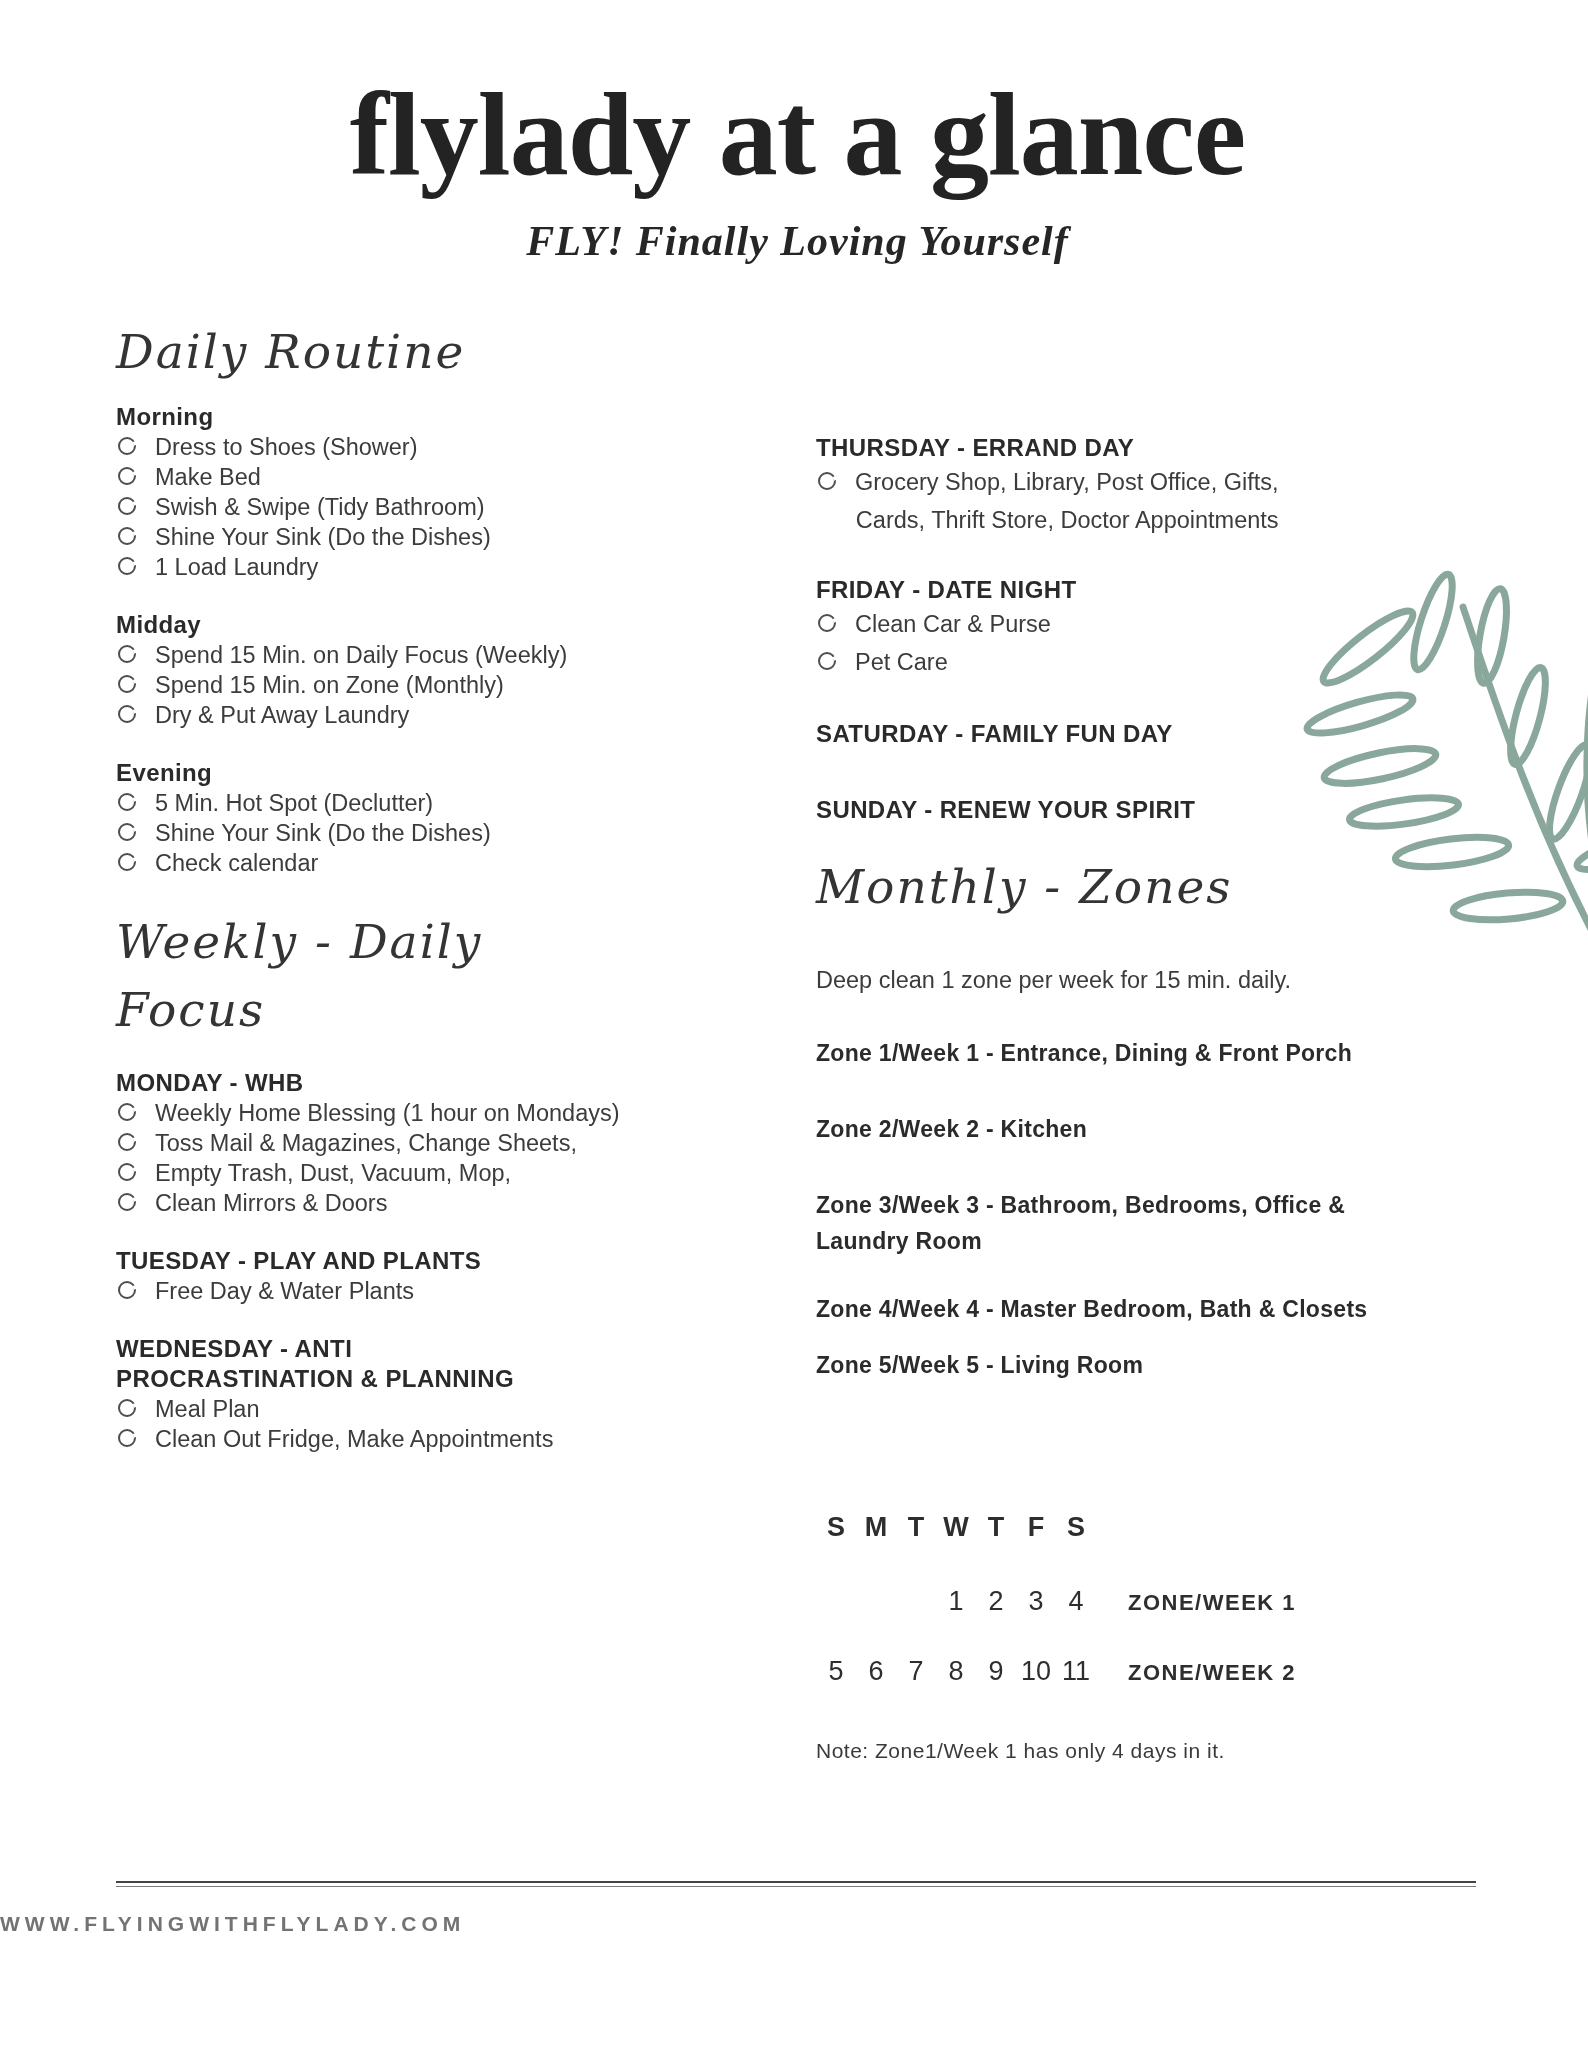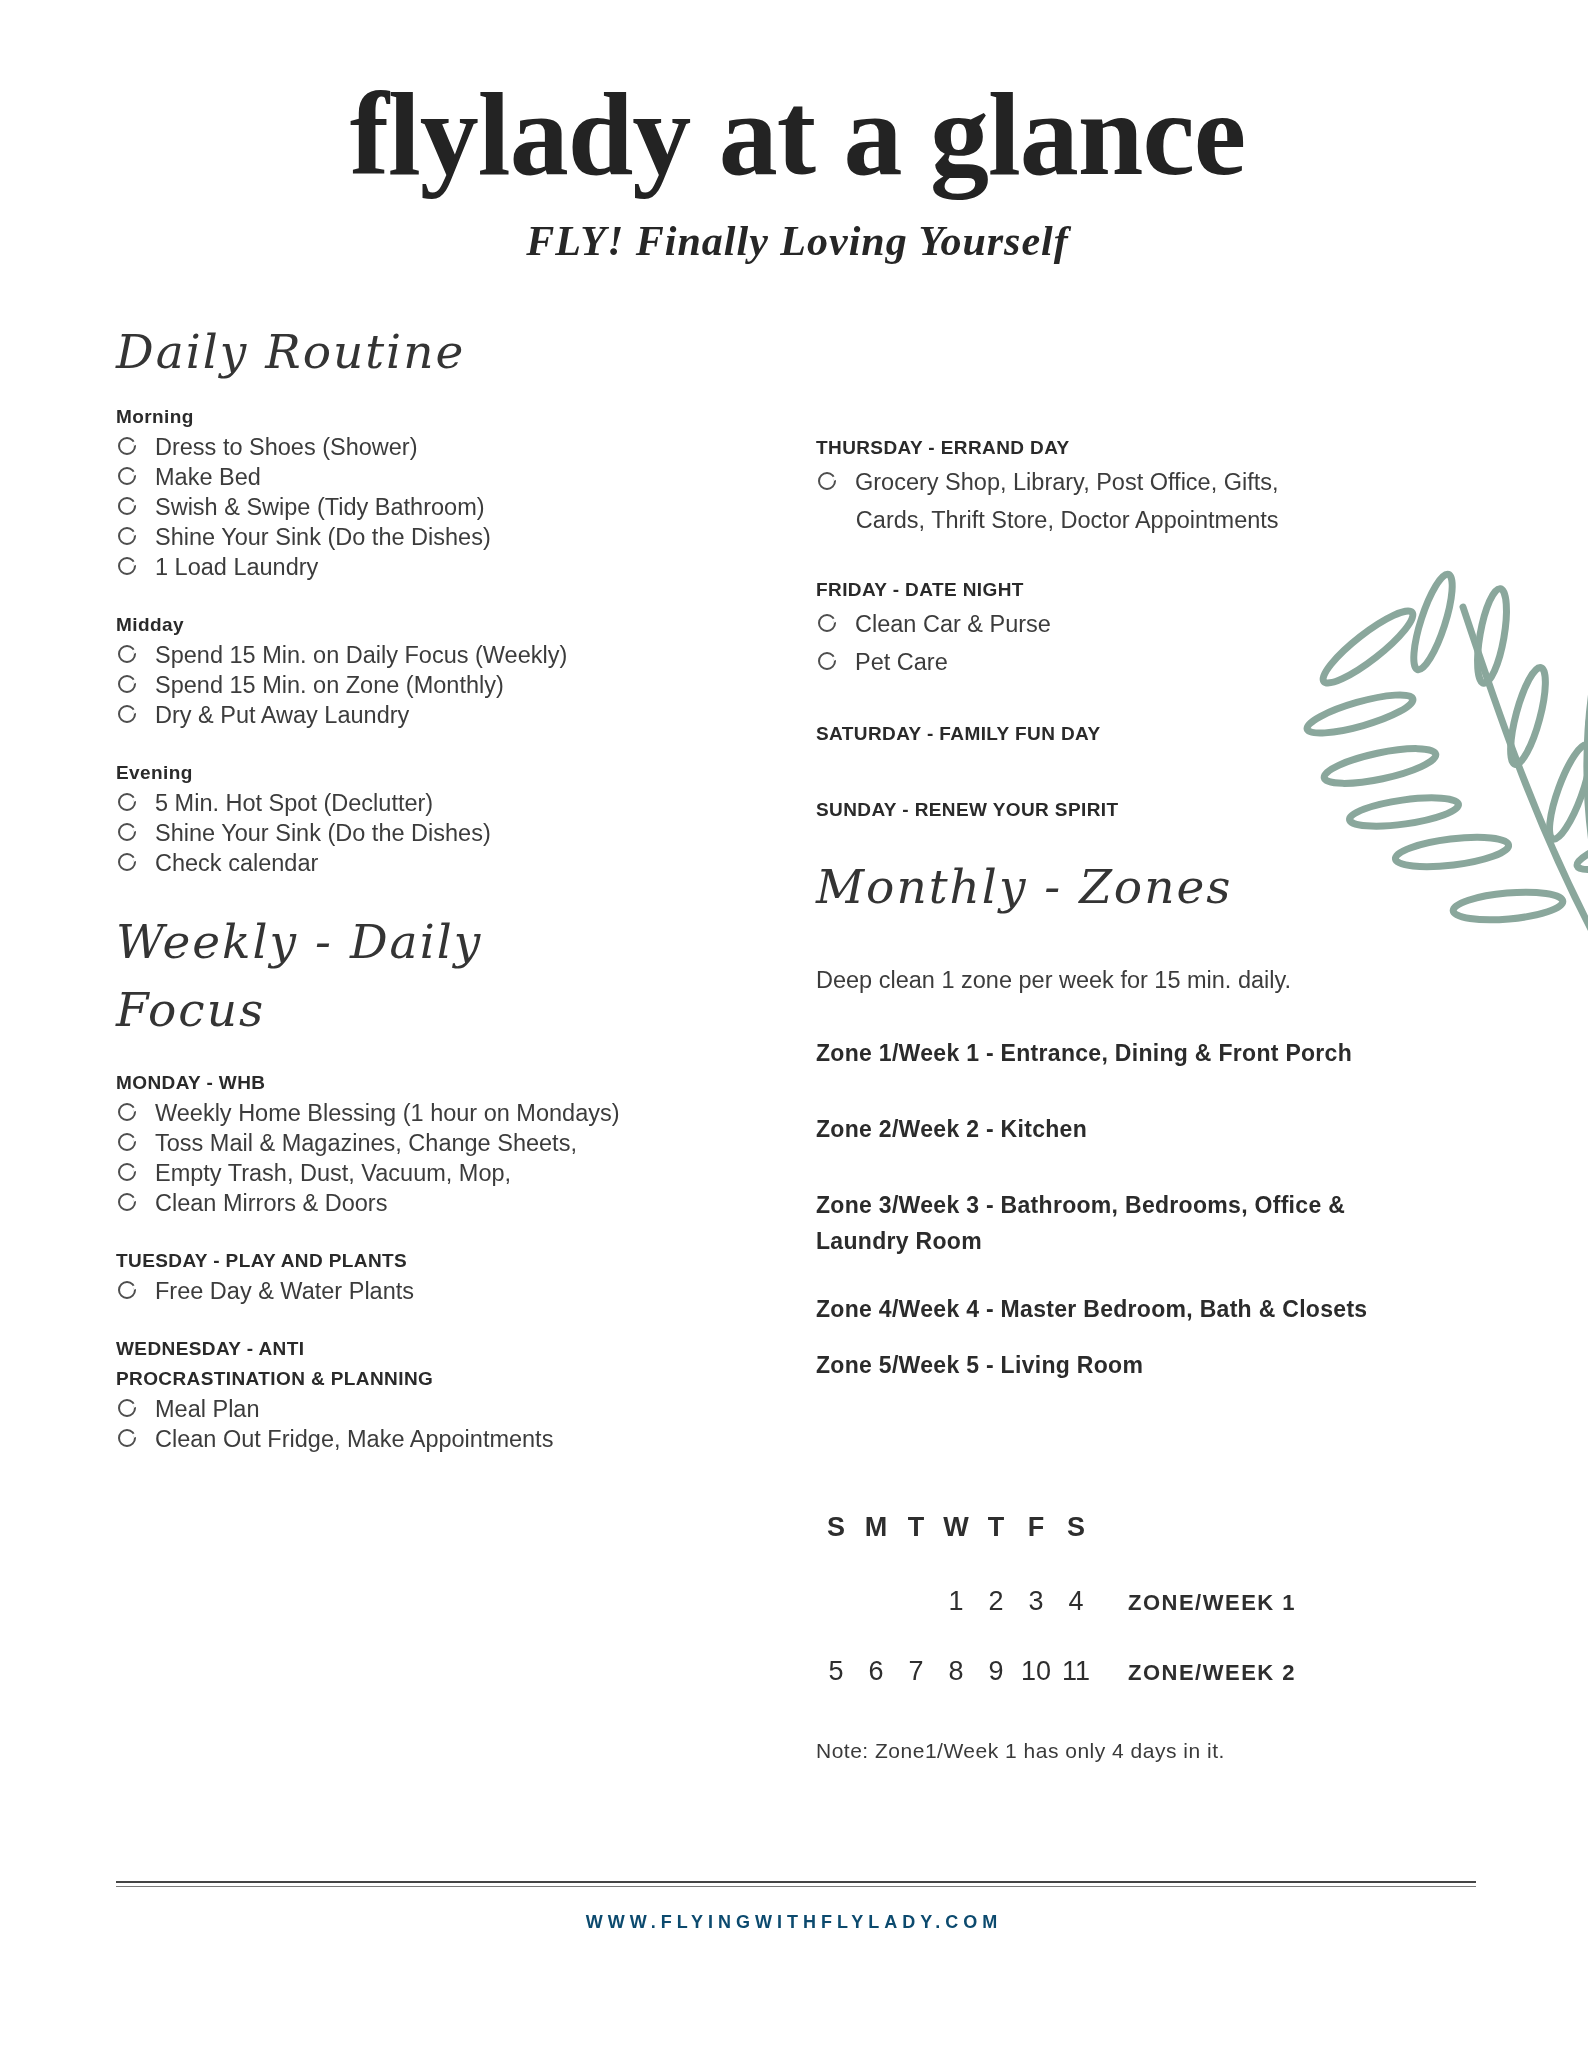--- a/index.html
+++ b/index.html
@@ -27,21 +27,21 @@
   }
   .daily-heading   { margin-bottom:16px; }
   .weekly-heading  { margin-top:30px; margin-bottom:24px; }
   .monthly-heading { margin-top:28px; margin-bottom:44px; }
 
   
   .col-left  { position:absolute; left:116px; top:318px; width:505px; }
   .col-right { position:absolute; left:816px; top:433px; width:615px; }
 
   .sec-label {
-    font-size:19px; font-weight:700; line-height:30px;
+    font-size:24px; font-weight:700; line-height:30px;
     letter-spacing:0.4px; color:#2a2a2a; white-space:pre-line;
   }
   .sec { margin-top:28px; }
 
   ul.checklist { list-style:none; margin:0; padding:0; }
   ul.checklist li {
     display:flex; align-items:flex-start;
     font-size:23.5px; line-height:30px; color:#3c3c3c; white-space:pre-line;text-align:right;
   }
   .rc ul.checklist li { line-height:38px; }
@@ -94,22 +94,22 @@
 
   
   .leaf { position:absolute; top:552px; left:1268px; width:360px; height:420px; }
 
   
   .rule {
     position:absolute; left:116px; right:112px; top:1881px; height:3px;
     border-top:2px solid #454545; border-bottom:1px solid #7a7a7a;
   }
   .site-url {
-    position:absolute; top:1912px; left:0; right:0; text-align:center;
-    font-size:18px; font-weight:700; letter-spacing:5px; color:#0c4a6e;
+    position:absolute; top:1912px; left:0; right:0; 
+    font-size:21px; font-weight:700; letter-spacing:5px; color:#737373;
   }
 </style>
 </head>
 <body>
 
 <div class="page">
 
   <div class="header">
     <div class="title">flylady at a glance</div>
     <div class="subtitle">FLY! Finally Loving Yourself</div>

